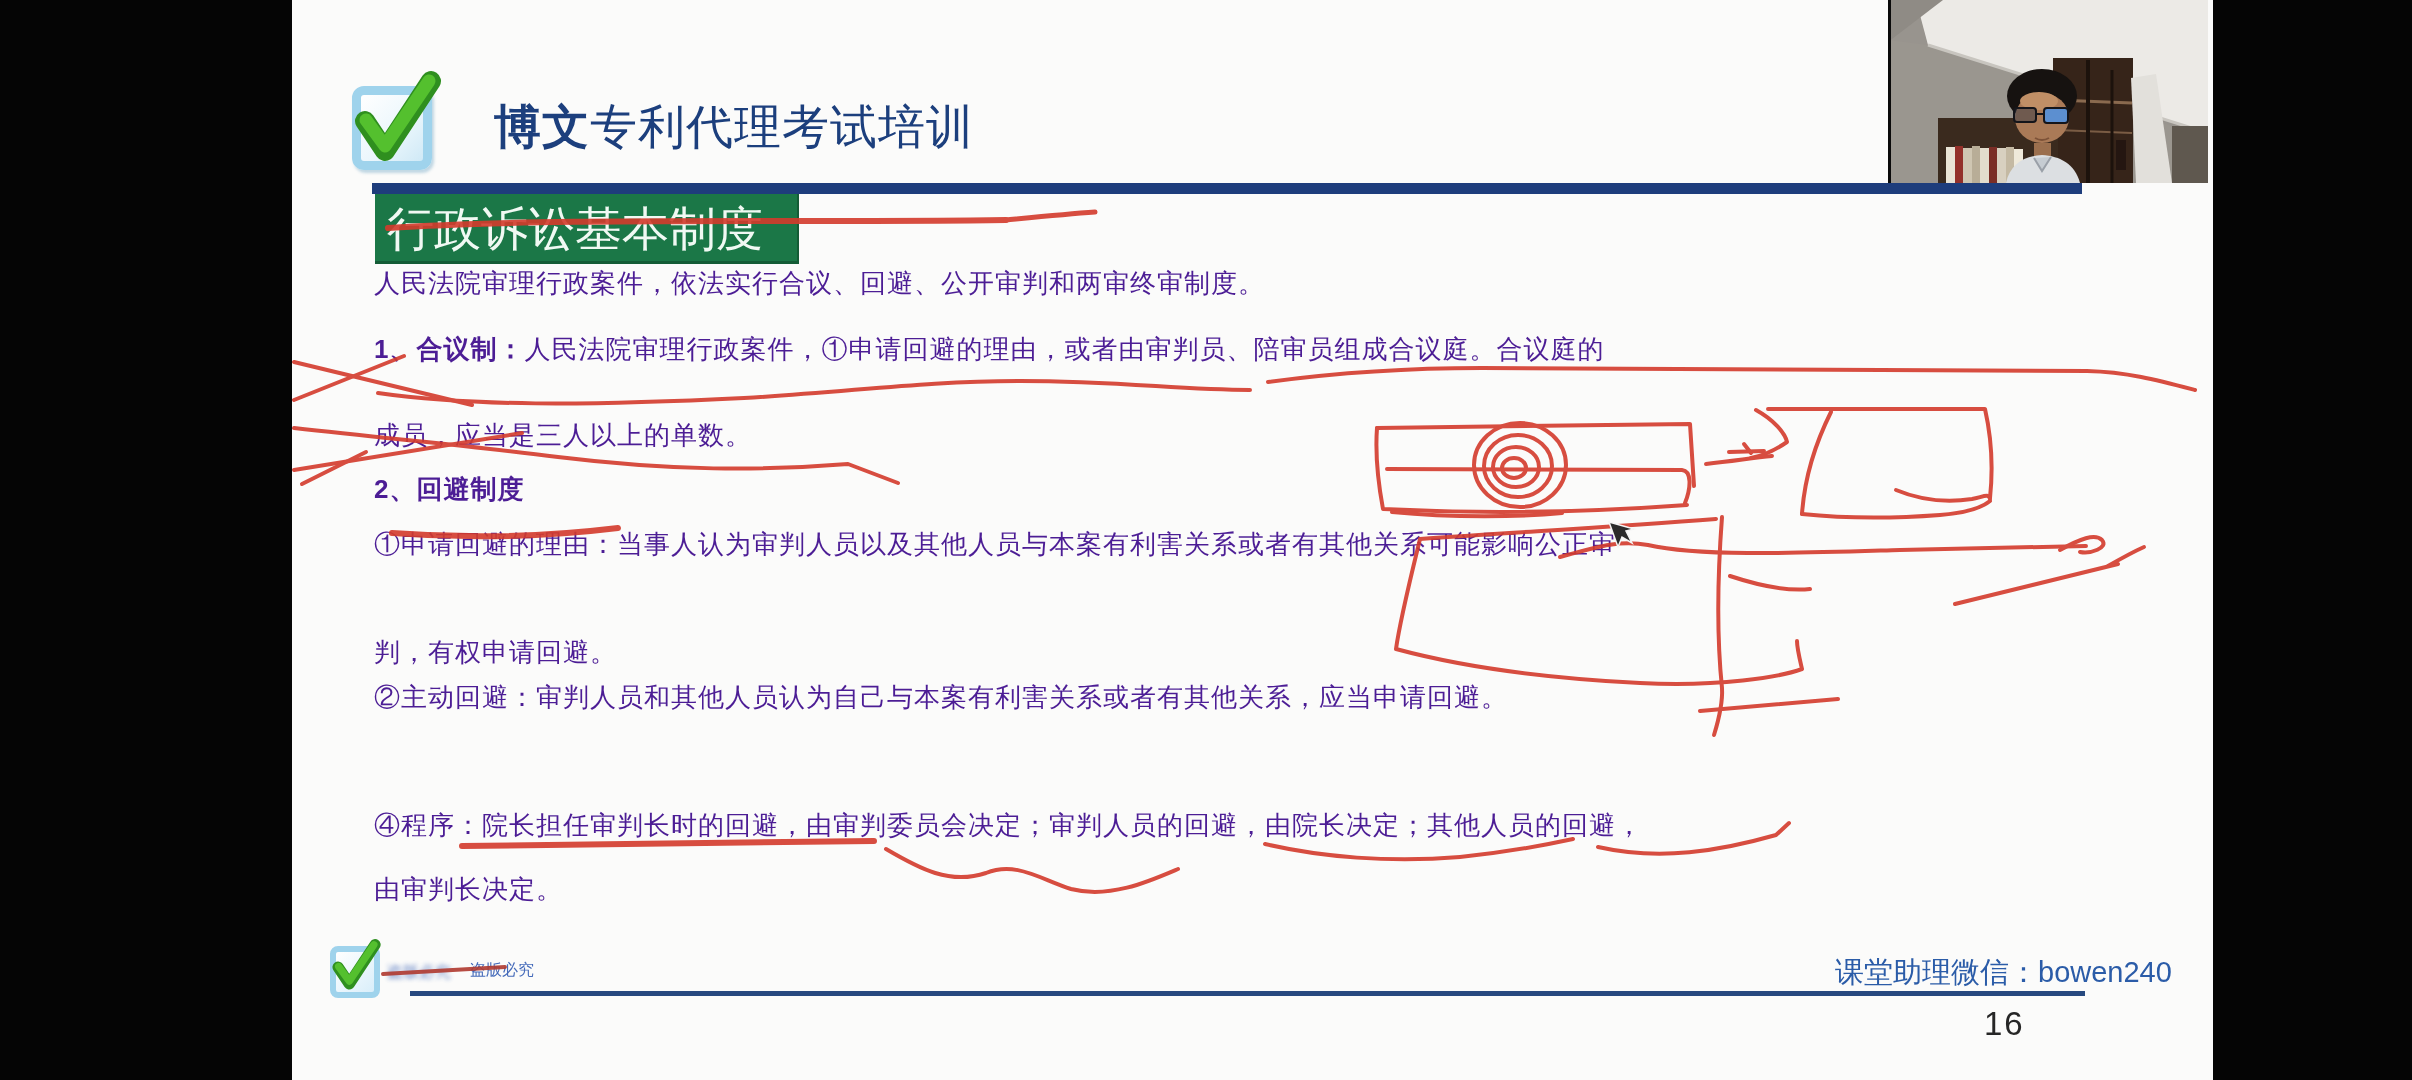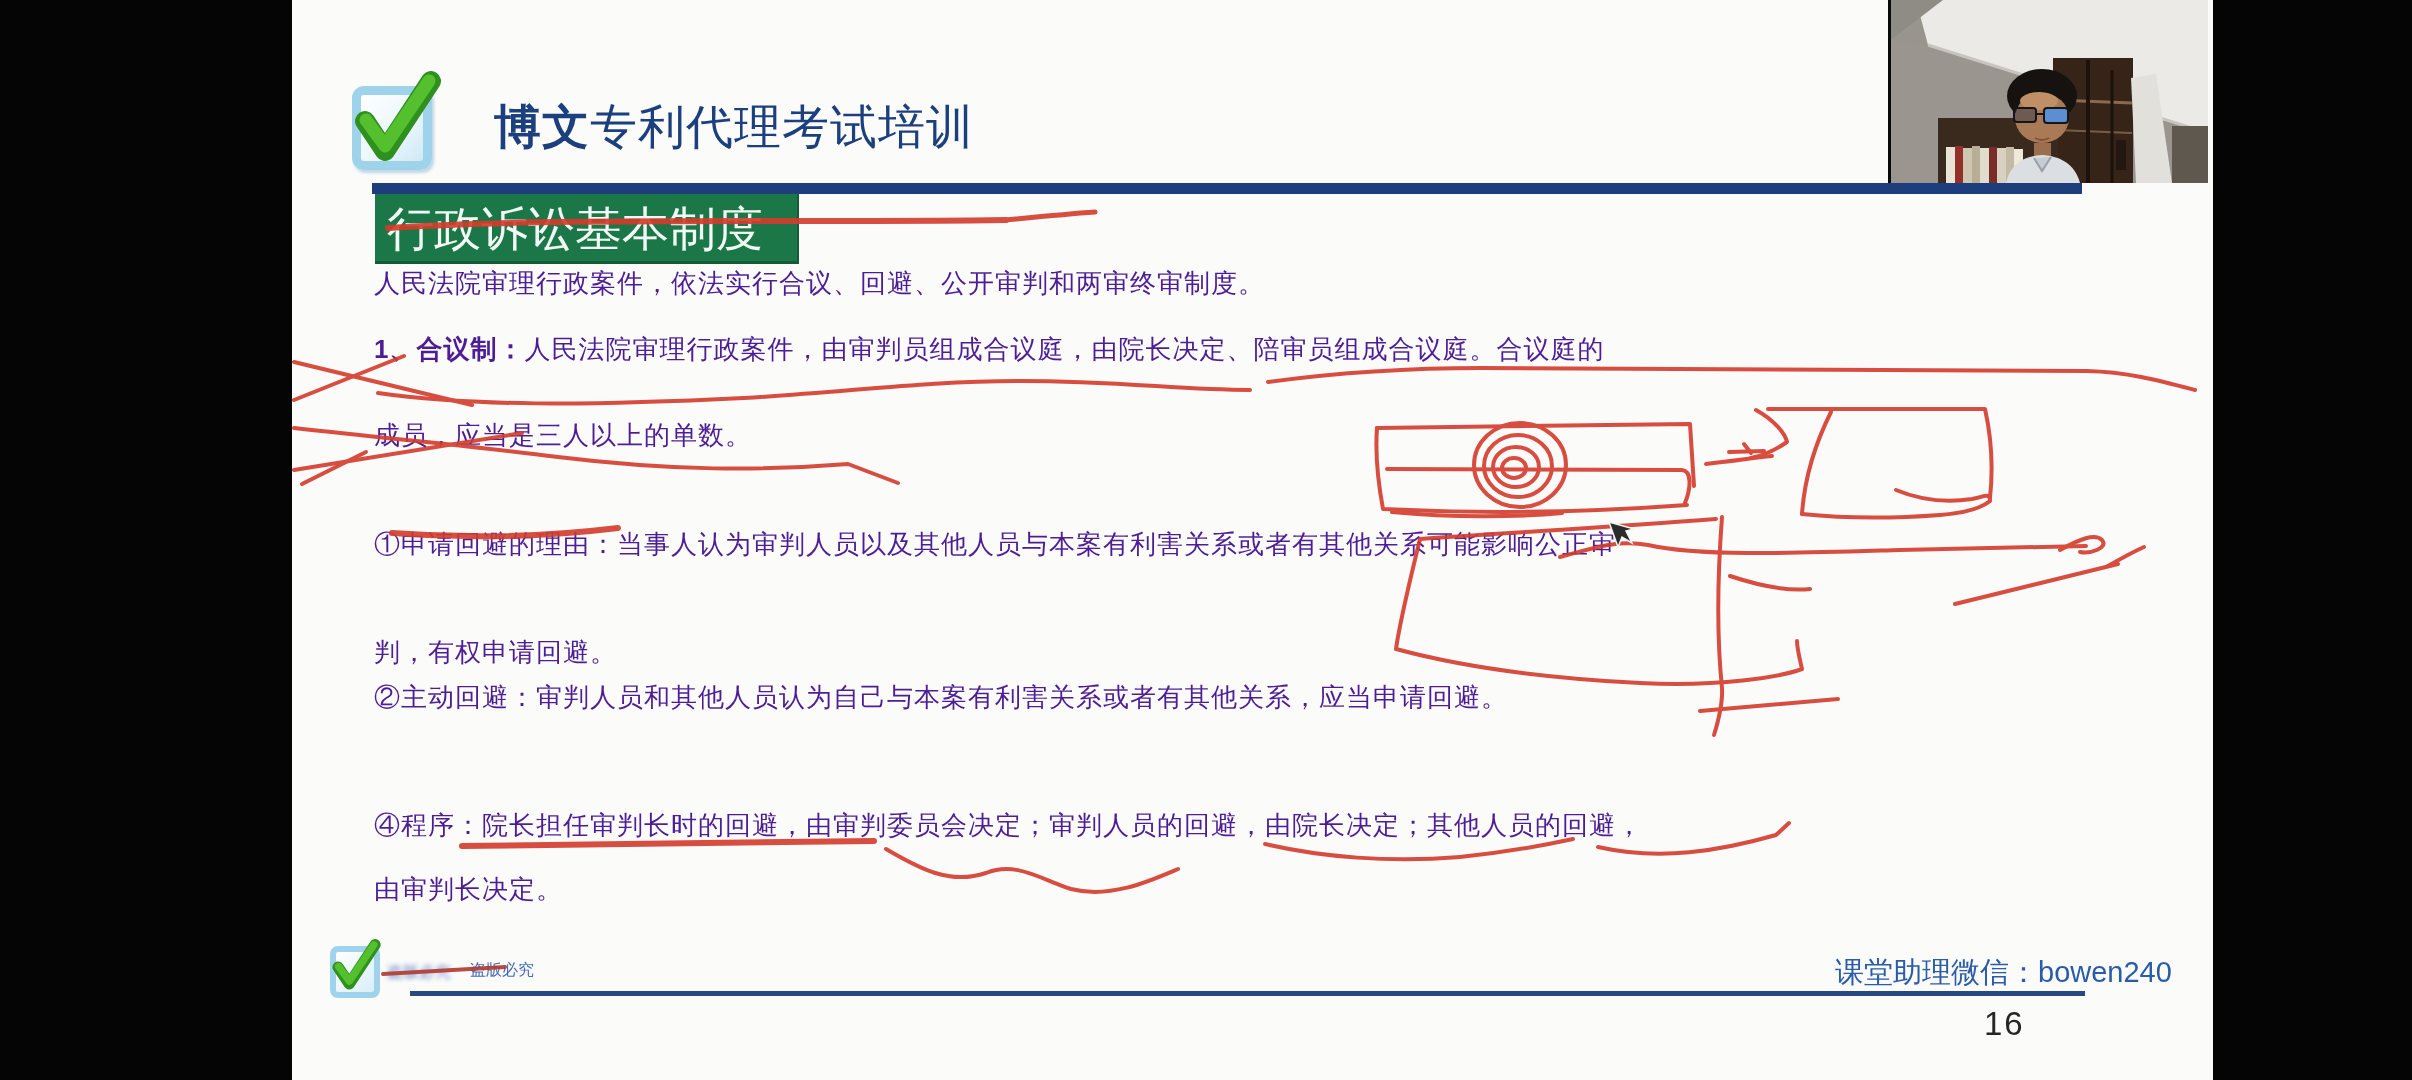--- a/index.html
+++ b/index.html
@@ -61,23 +61,24 @@
     </svg>
   </div>
   <div class="abs logo-text"><b>博文</b><span>专利代理考试培训</span></div>
 
   <div class="abs rule-top"></div>
 
   <div class="abs title-box">行政诉讼基本制度</div>
 
   <div class="abs t" style="top:266px">人民法院审理行政案件，依法实行合议、回避、公开审判和两审终审制度。</div>
 
-  <div class="abs t" style="top:332px"><b>1、合议制：</b><span>人民法院审理行政案件，由审判员组成合议庭，由院长决定、陪审员组成合议庭。合议庭的</span></div>
+  <div class="abs t" style="top:332px"><b>1、合议制：</b><span>人民法院审理行政案件，①申请回避的理由，或者由审判员、陪审员组成合议庭。合议庭的</span></div>
   <div class="abs t" style="top:418px">成员，应当是三人以上的单数。</div>
 
+  <div class="abs t head" style="top:472px">2、回避制度</div>
 
   <div class="abs t" style="top:527px">①申请回避的理由：当事人认为审判人员以及其他人员与本案有利害关系或者有其他关系可能影响公正审</div>
   <div class="abs t" style="top:635px">判，有权申请回避。</div>
   <div class="abs t" style="top:680px">②主动回避：审判人员和其他人员认为自己与本案有利害关系或者有其他关系，应当申请回避。</div>
   <div class="abs t" style="top:872px">由审判长决定。</div>
   <div class="abs t" style="top:808px">④程序：院长担任审判长时的回避，由审判委员会决定；审判人员的回避，由院长决定；其他人员的回避，</div>
 
   <div class="abs mini-logo">
     <svg class="abs" style="left:-8px;top:-14px" width="56" height="56" viewBox="0 0 100 100">
       <path d="M18 52 L38 82 L84 12" fill="none" stroke="#2f8f1f" stroke-width="20" stroke-linecap="round" stroke-linejoin="round"></path>

